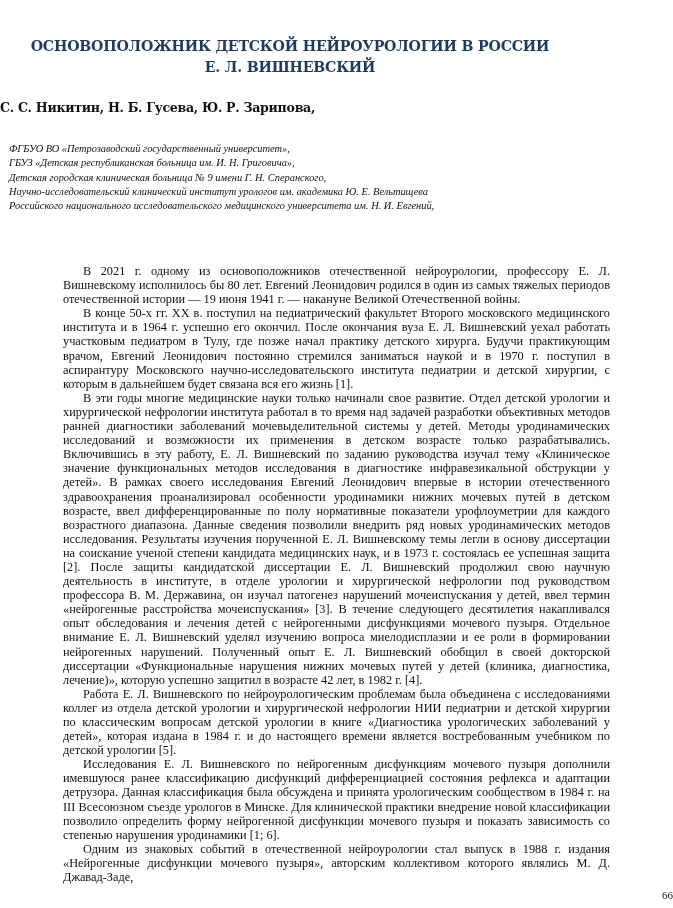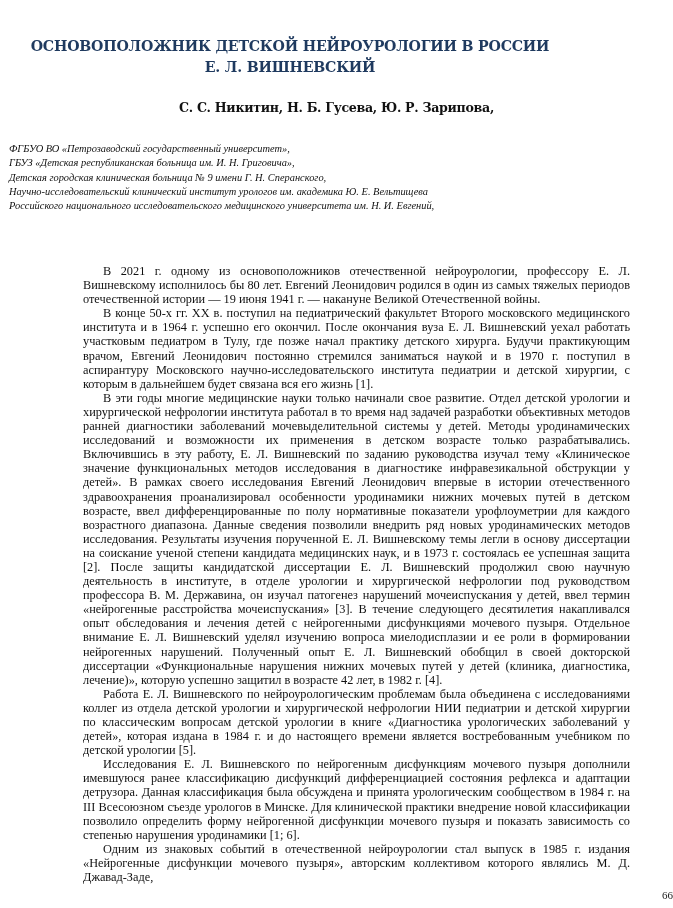--- a/index.html
+++ b/index.html
@@ -4,33 +4,33 @@
 <style>
   html, body { margin: 0; padding: 0; background: #ffffff; }
   body { width: 673px; height: 908px; position: relative; overflow: hidden; color: #111; }
   .title {
     position: absolute; left: 0; width: 580px; top: 36px;
     text-align: center; font-family: "DejaVu Serif", serif; font-weight: bold;
     color: #1f3a5f; font-size: 14.2px; line-height: 21px; letter-spacing: -0.2px;
   }
   .authors {
     position: absolute; left: 0; width: 673px; top: 98px;
-    text-align: center; font-family: "DejaVu Serif", serif; font-weight: bold;
+    font-family: "DejaVu Serif", serif; font-weight: bold;
     color: #111; font-size: 12.6px; line-height: 20px; letter-spacing: -0.3px;
   }
   .affil {
     position: absolute; left: 9px; width: 673px; top: 142px;
     text-align: left; font-family: "Liberation Serif", serif; font-style: italic;
     font-size: 10.4px; line-height: 14.3px; color: #111;
   }
   .affil div { white-space: nowrap; }
   .body {
     position: absolute; left: 63px; width: 547px; top: 264px;
     font-family: "Liberation Serif", serif; font-size: 12.3px; line-height: 14.1px;
-    text-align: justify; color: #111; margin-left: 20px;
+    text-align: justify; color: #111;
   }
   .body p { margin: 0; text-indent: 20px; hyphens: manual; }
   .pagenum {
     position: absolute; left: 0; width: 673px; top: 889px;
     text-align: right; font-family: "Liberation Serif", serif; font-size: 11px; color: #222;
   }
 </style>
 </head>
 <body>
 
@@ -50,16 +50,16 @@
   <div>Научно-исследовательский клинический институт урологов им. академика Ю. Е. Вельтищева</div>
   <div>Российского национального исследовательского медицинского университета им. Н. И. Евгений,</div>
 </div>
 
 <div class="body">
   <p>В 2021 г. одному из основоположников отечественной нейроурологии, профессору Е. Л. Вишневскому исполнилось бы 80 лет. Евгений Леонидович родился в один из самых тяжелых периодов отечественной истории — 19 июня 1941 г. — накануне Великой Отечественной войны.</p>
   <p>В конце 50-х гг. XX в. поступил на педиатрический факультет Второго московского медицинского института и в 1964 г. успешно его окончил. После окончания вуза Е. Л. Вишневский уехал работать участковым педиатром в Тулу, где позже начал практику детского хирурга. Будучи практикующим врачом, Евгений Леонидович постоянно стремился заниматься наукой и в 1970 г. поступил в аспирантуру Московского научно-исследовательского института педиатрии и детской хирургии, с которым в дальнейшем будет связана вся его жизнь [1].</p>
   <p>В эти годы многие медицинские науки только начинали свое развитие. Отдел детской урологии и хирургической нефрологии института работал в то время над задачей разработки объективных методов ранней диагностики заболеваний мочевыделительной системы у детей. Методы уродинамических исследований и возможности их применения в детском возрасте только разрабатывались. Включившись в эту работу, Е. Л. Вишневский по заданию руководства изучал тему «Клиническое значение функциональных методов исследования в диагностике инфравезикальной обструкции у детей». В рамках своего исследования Евгений Леонидович впервые в истории отечественного здравоохранения проанализировал особенности уродинамики нижних мочевых путей в детском возрасте, ввел дифференцированные по полу нормативные показатели урофлоуметрии для каждого возрастного диапазона. Данные сведения позволили внедрить ряд новых уродинамических методов исследования. Результаты изучения порученной Е. Л. Вишневскому темы легли в основу диссертации на соискание ученой степени кандидата медицинских наук, и в 1973 г. состоялась ее успешная защита [2]. После защиты кандидатской диссертации Е. Л. Вишневский продолжил свою научную деятельность в институте, в отделе урологии и хирургической нефрологии под руководством профессора В. М. Державина, он изучал патогенез нарушений мочеиспускания у детей, ввел термин «нейрогенные расстройства мочеиспускания» [3]. В течение следующего десятилетия накапливался опыт обследования и лечения детей с нейрогенными дисфункциями мочевого пузыря. Отдельное внимание Е. Л. Вишневский уделял изучению вопроса миелодисплазии и ее роли в формировании нейрогенных нарушений. Полученный опыт Е. Л. Вишневский обобщил в своей докторской диссертации «Функциональные нарушения нижних мочевых путей у детей (клиника, диагностика, лечение)», которую успешно защитил в возрасте 42 лет, в 1982 г. [4].</p>
   <p>Работа Е. Л. Вишневского по нейроурологическим проблемам была объединена с исследованиями коллег из отдела детской урологии и хирургической нефрологии НИИ педиатрии и детской хирургии по классическим вопросам детской урологии в книге «Диагностика урологических заболеваний у детей», которая издана в 1984 г. и до настоящего времени является востребованным учебником по детской урологии [5].</p>
   <p>Исследования Е. Л. Вишневского по нейрогенным дисфункциям мочевого пузыря дополнили имевшуюся ранее классификацию дисфункций дифференциацией состояния рефлекса и адаптации детрузора. Данная классификация была обсуждена и принята урологическим сообществом в 1984 г. на III Всесоюзном съезде урологов в Минске. Для клинической практики внедрение новой классификации позволило определить форму нейрогенной дисфункции мочевого пузыря и показать зависимость со степенью нарушения уродинамики [1; 6].</p>
-  <p>Одним из знаковых событий в отечественной нейроурологии стал выпуск в 1985 г. издания «Нейрогенные дисфункции мочевого пузыря», авторским коллективом которого являлись М. Д. Джавад-Заде,</p>
+  <p>Одним из знаковых событий в отечественной нейроурологии стал выпуск в 1988 г. издания «Нейрогенные дисфункции мочевого пузыря», авторским коллективом которого являлись М. Д. Джавад-Заде,</p>
 </div>
 
 <div class="pagenum">66</div>
 
 </body></html>

